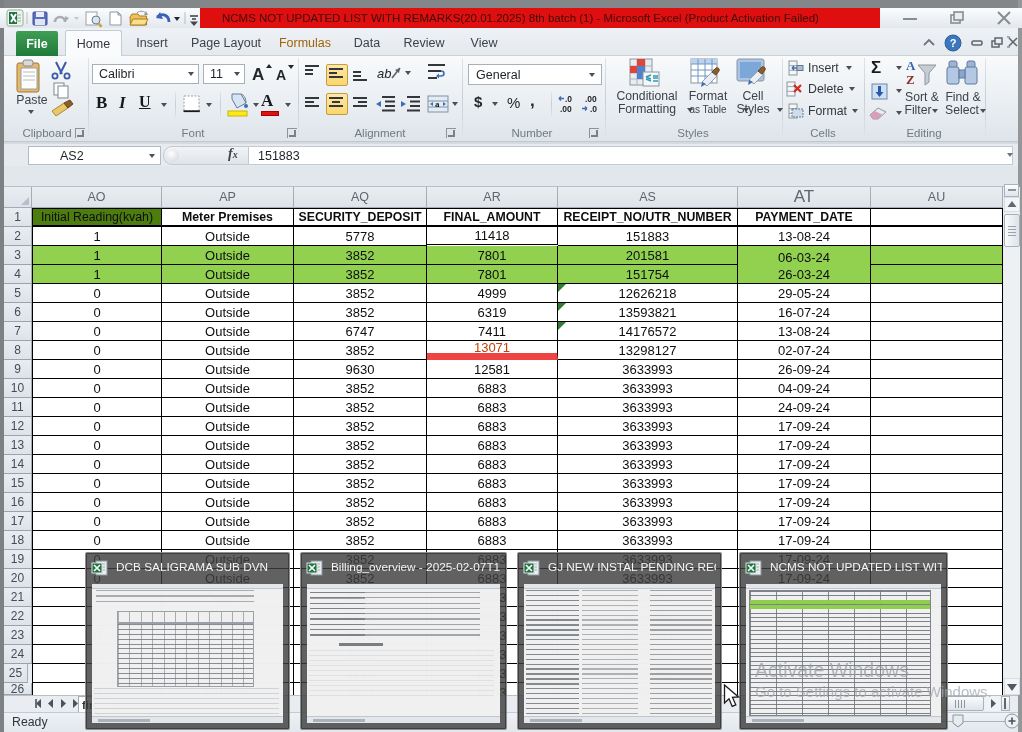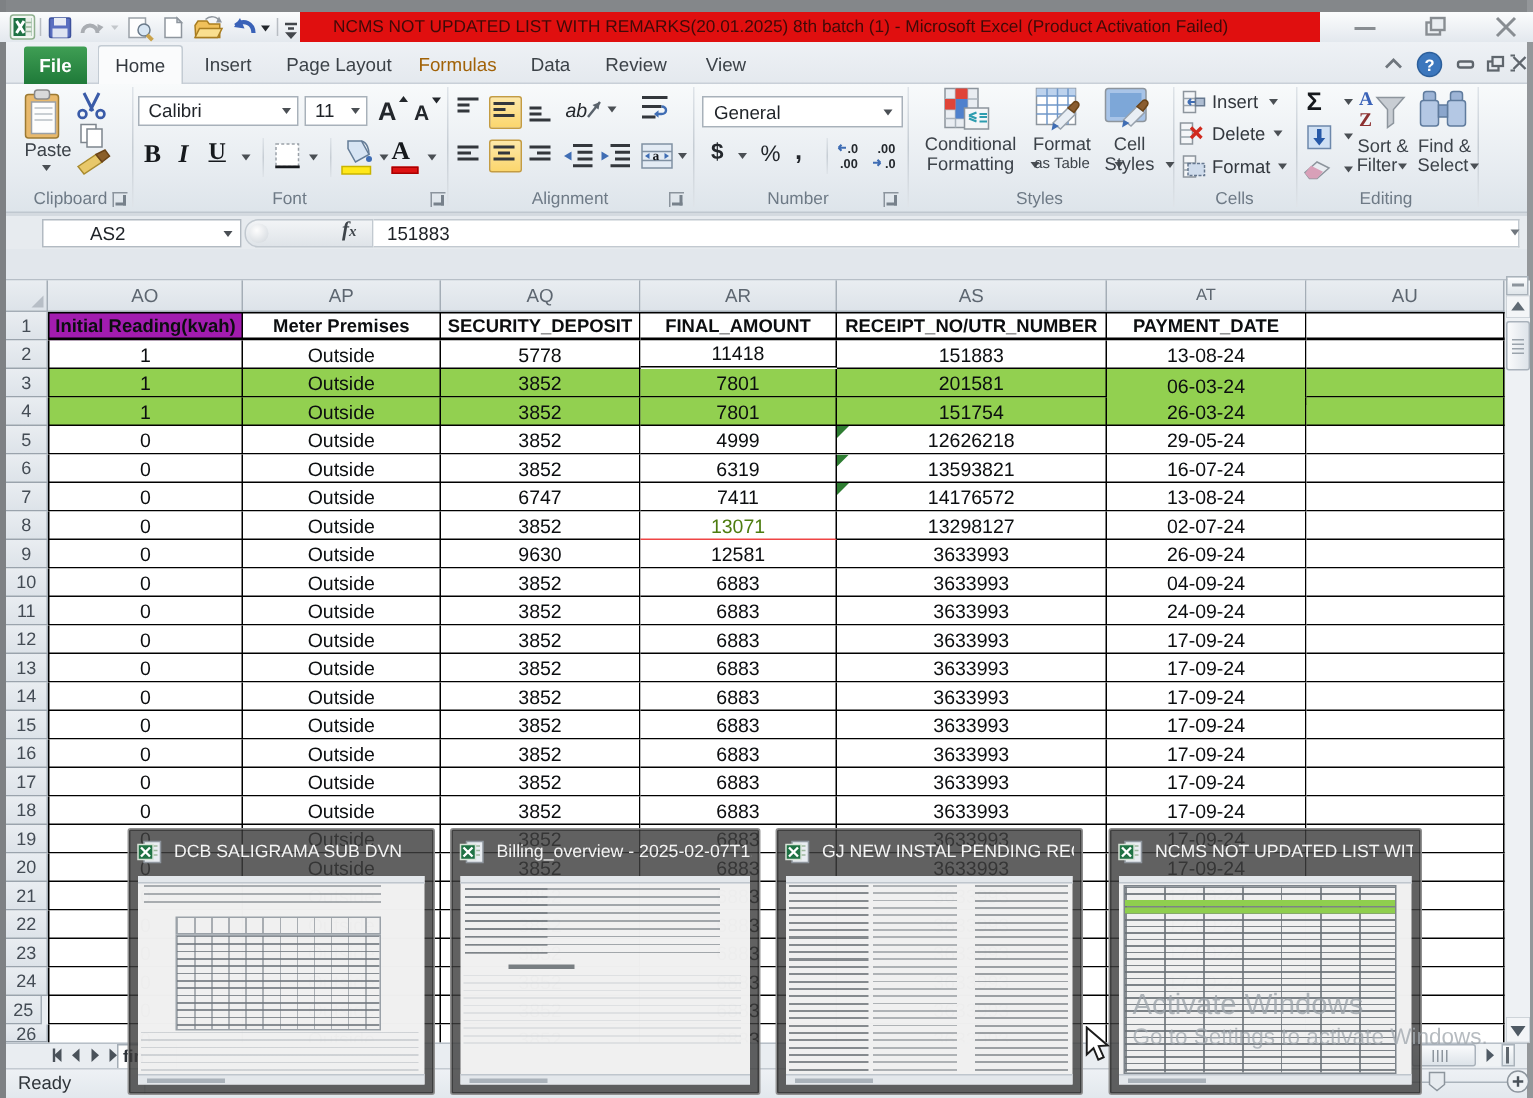--- a/index.html
+++ b/index.html
@@ -347,21 +347,21 @@
 <div class="a" style="left:4px;top:166px;width:1014px;height:21px;background:#e2e7ec;border-bottom:1px solid #b7bfc7"></div>
 <div class="a" style="left:4px;top:187px;width:28px;height:21px;background:linear-gradient(#e9edf1,#dde3e9);border-right:1px solid #a4adb6;border-bottom:1px solid #a4adb6"></div>
 <svg class="a" style="left:20px;top:196px" width="10" height="10" viewBox="0 0 10 10">
     <path d="M9 1 L9 9 L1 9 Z" fill="#b7bec6"></path>
   </svg>
 <div class="a" style="left:32px;top:187px;width:130px;height:21px;background:linear-gradient(#e9edf1,#dde3e9);border-right:1px solid #a4adb6;border-bottom:1px solid #a4adb6;color:#5d6670;font-size:12.5px;display:flex;align-items:center;justify-content:center">AO</div>
 <div class="a" style="left:162px;top:187px;width:132px;height:21px;background:linear-gradient(#e9edf1,#dde3e9);border-right:1px solid #a4adb6;border-bottom:1px solid #a4adb6;color:#5d6670;font-size:12.5px;display:flex;align-items:center;justify-content:center">AP</div>
 <div class="a" style="left:294px;top:187px;width:133px;height:21px;background:linear-gradient(#e9edf1,#dde3e9);border-right:1px solid #a4adb6;border-bottom:1px solid #a4adb6;color:#5d6670;font-size:12.5px;display:flex;align-items:center;justify-content:center">AQ</div>
 <div class="a" style="left:427px;top:187px;width:131px;height:21px;background:linear-gradient(#e9edf1,#dde3e9);border-right:1px solid #a4adb6;border-bottom:1px solid #a4adb6;color:#5d6670;font-size:12.5px;display:flex;align-items:center;justify-content:center">AR</div>
 <div class="a" style="left:558px;top:187px;width:180px;height:21px;background:linear-gradient(#e9edf1,#dde3e9);border-right:1px solid #a4adb6;border-bottom:1px solid #a4adb6;color:#5d6670;font-size:12.5px;display:flex;align-items:center;justify-content:center">AS</div>
-<div class="a" style="left:738px;top:187px;width:133px;height:21px;background:linear-gradient(#e9edf1,#dde3e9);border-right:1px solid #a4adb6;border-bottom:1px solid #a4adb6;color:#5d6670;font-size:11px;display:flex;align-items:center;justify-content:center">AT</div>
+<div class="a" style="left:738px;top:187px;width:133px;height:21px;background:linear-gradient(#e9edf1,#dde3e9);border-right:1px solid #a4adb6;border-bottom:1px solid #a4adb6;color:#5d6670;font-size:17px;display:flex;align-items:center;justify-content:center">AT</div>
 <div class="a" style="left:871px;top:187px;width:132px;height:21px;background:linear-gradient(#e9edf1,#dde3e9);border-right:1px solid #a4adb6;border-bottom:1px solid #a4adb6;color:#5d6670;font-size:12.5px;display:flex;align-items:center;justify-content:center">AU</div>
 <div class="a" style="left:32px;top:208px;width:971px;height:487px;background:#fff"></div>
 <div class="a" style="left:4px;top:208px;width:28px;height:19px;background:linear-gradient(#e9edf1,#dde3e9);border-right:1px solid #a4adb6;border-bottom:1px solid #9aa3ac;color:#444c55;font-size:12px;display:flex;align-items:center;justify-content:center">1</div>
 <div class="a" style="left:4px;top:227px;width:28px;height:19px;background:linear-gradient(#e9edf1,#dde3e9);border-right:1px solid #a4adb6;border-bottom:1px solid #9aa3ac;color:#444c55;font-size:12px;display:flex;align-items:center;justify-content:center">2</div>
 <div class="a" style="left:4px;top:246px;width:28px;height:19px;background:linear-gradient(#e9edf1,#dde3e9);border-right:1px solid #a4adb6;border-bottom:1px solid #9aa3ac;color:#444c55;font-size:12px;display:flex;align-items:center;justify-content:center">3</div>
 <div class="a" style="left:4px;top:265px;width:28px;height:19px;background:linear-gradient(#e9edf1,#dde3e9);border-right:1px solid #a4adb6;border-bottom:1px solid #9aa3ac;color:#444c55;font-size:12px;display:flex;align-items:center;justify-content:center">4</div>
 <div class="a" style="left:4px;top:284px;width:28px;height:19px;background:linear-gradient(#e9edf1,#dde3e9);border-right:1px solid #a4adb6;border-bottom:1px solid #9aa3ac;color:#444c55;font-size:12px;display:flex;align-items:center;justify-content:center">5</div>
 <div class="a" style="left:4px;top:303px;width:28px;height:19px;background:linear-gradient(#e9edf1,#dde3e9);border-right:1px solid #a4adb6;border-bottom:1px solid #9aa3ac;color:#444c55;font-size:12px;display:flex;align-items:center;justify-content:center">6</div>
 <div class="a" style="left:4px;top:322px;width:28px;height:19px;background:linear-gradient(#e9edf1,#dde3e9);border-right:1px solid #a4adb6;border-bottom:1px solid #9aa3ac;color:#444c55;font-size:12px;display:flex;align-items:center;justify-content:center">7</div>
 <div class="a" style="left:4px;top:341px;width:28px;height:19px;background:linear-gradient(#e9edf1,#dde3e9);border-right:1px solid #a4adb6;border-bottom:1px solid #9aa3ac;color:#444c55;font-size:12px;display:flex;align-items:center;justify-content:center">8</div>
@@ -376,21 +376,21 @@
 <div class="a" style="left:4px;top:512px;width:28px;height:19px;background:linear-gradient(#e9edf1,#dde3e9);border-right:1px solid #a4adb6;border-bottom:1px solid #9aa3ac;color:#444c55;font-size:12px;display:flex;align-items:center;justify-content:center">17</div>
 <div class="a" style="left:4px;top:531px;width:28px;height:19px;background:linear-gradient(#e9edf1,#dde3e9);border-right:1px solid #a4adb6;border-bottom:1px solid #9aa3ac;color:#444c55;font-size:12px;display:flex;align-items:center;justify-content:center">18</div>
 <div class="a" style="left:4px;top:550px;width:28px;height:19px;background:linear-gradient(#e9edf1,#dde3e9);border-right:1px solid #a4adb6;border-bottom:1px solid #9aa3ac;color:#444c55;font-size:12px;display:flex;align-items:center;justify-content:center">19</div>
 <div class="a" style="left:4px;top:569px;width:28px;height:19px;background:linear-gradient(#e9edf1,#dde3e9);border-right:1px solid #a4adb6;border-bottom:1px solid #9aa3ac;color:#444c55;font-size:12px;display:flex;align-items:center;justify-content:center">20</div>
 <div class="a" style="left:4px;top:588px;width:28px;height:19px;background:linear-gradient(#e9edf1,#dde3e9);border-right:1px solid #a4adb6;border-bottom:1px solid #9aa3ac;color:#444c55;font-size:12px;display:flex;align-items:center;justify-content:center">21</div>
 <div class="a" style="left:4px;top:607px;width:28px;height:19px;background:linear-gradient(#e9edf1,#dde3e9);border-right:1px solid #a4adb6;border-bottom:1px solid #9aa3ac;color:#444c55;font-size:12px;display:flex;align-items:center;justify-content:center">22</div>
 <div class="a" style="left:4px;top:626px;width:28px;height:19px;background:linear-gradient(#e9edf1,#dde3e9);border-right:1px solid #a4adb6;border-bottom:1px solid #9aa3ac;color:#444c55;font-size:12px;display:flex;align-items:center;justify-content:center">23</div>
 <div class="a" style="left:4px;top:645px;width:28px;height:19px;background:linear-gradient(#e9edf1,#dde3e9);border-right:1px solid #a4adb6;border-bottom:1px solid #9aa3ac;color:#444c55;font-size:12px;display:flex;align-items:center;justify-content:center">24</div>
 <div class="a" style="left:4px;top:664px;width:24px;height:19px;background:linear-gradient(#e9edf1,#dde3e9);border-right:1px solid #a4adb6;border-bottom:1px solid #9aa3ac;color:#444c55;font-size:12px;display:flex;align-items:center;justify-content:center">25</div>
 <div class="a" style="left:4px;top:683px;width:28px;height:12px;background:linear-gradient(#e9edf1,#dde3e9);border-right:1px solid #a4adb6;border-bottom:1px solid #9aa3ac;color:#444c55;font-size:12px;display:flex;align-items:center;justify-content:center">26</div>
-<div class="a" style="left:32px;top:208px;width:130px;height:19px;background:#a21caf;border-left:1px solid #000;border-right:1px solid #000;border-bottom:2px solid #000;color:#0c0e10;font-size:12.3px;font-weight:bold;display:flex;align-items:center;justify-content:center;overflow:hidden;white-space:nowrap">Initial Reading(kvah)</div>
+<div class="a" style="left:32px;top:208px;width:130px;height:19px;background:#4d7c0f;border-left:1px solid #000;border-right:1px solid #000;border-bottom:2px solid #000;color:#0c0e10;font-size:12.3px;font-weight:normal;display:flex;align-items:center;justify-content:center;overflow:hidden;white-space:nowrap">Initial Reading(kvah)</div>
 <div class="a" style="left:162px;top:208px;width:132px;height:19px;background:#fff;border-right:1px solid #000;border-bottom:2px solid #000;color:#0c0e10;font-size:12.3px;font-weight:bold;display:flex;align-items:center;justify-content:center;overflow:hidden;white-space:nowrap">Meter Premises</div>
 <div class="a" style="left:294px;top:208px;width:133px;height:19px;background:#fff;border-right:1px solid #000;border-bottom:2px solid #000;color:#0c0e10;font-size:12.3px;font-weight:bold;display:flex;align-items:center;justify-content:center;overflow:hidden;white-space:nowrap">SECURITY_DEPOSIT</div>
 <div class="a" style="left:427px;top:208px;width:131px;height:19px;background:#fff;border-right:1px solid #000;border-bottom:2px solid #000;color:#0c0e10;font-size:12.3px;font-weight:bold;display:flex;align-items:center;justify-content:center;overflow:hidden;white-space:nowrap">FINAL_AMOUNT</div>
 <div class="a" style="left:558px;top:208px;width:180px;height:19px;background:#fff;border-right:1px solid #000;border-bottom:2px solid #000;color:#0c0e10;font-size:12.3px;font-weight:bold;display:flex;align-items:center;justify-content:center;overflow:hidden;white-space:nowrap">RECEIPT_NO/UTR_NUMBER</div>
 <div class="a" style="left:738px;top:208px;width:133px;height:19px;background:#fff;border-right:1px solid #000;border-bottom:2px solid #000;color:#0c0e10;font-size:12.3px;font-weight:bold;display:flex;align-items:center;justify-content:center;overflow:hidden;white-space:nowrap">PAYMENT_DATE</div>
 <div class="a" style="left:871px;top:208px;width:132px;height:19px;background:#fff;border-right:1px solid #000;border-bottom:2px solid #000;color:#0c0e10;font-size:12.3px;font-weight:bold;display:flex;align-items:center;justify-content:center;overflow:hidden;white-space:nowrap"></div>
 <div class="a" style="left:32px;top:227px;width:130px;height:19px;background:#fff;border-left:1px solid #000;border-right:1px solid #000;border-bottom:1px solid #000;color:#0c0e10;font-size:13px;display:flex;align-items:center;justify-content:center;overflow:hidden;white-space:nowrap">1</div>
 <div class="a" style="left:162px;top:227px;width:132px;height:19px;background:#fff;border-right:1px solid #000;border-bottom:1px solid #000;color:#0c0e10;font-size:13px;display:flex;align-items:center;justify-content:center;overflow:hidden;white-space:nowrap">Outside</div>
 <div class="a" style="left:294px;top:227px;width:133px;height:19px;background:#fff;border-right:1px solid #000;border-bottom:1px solid #000;color:#0c0e10;font-size:13px;display:flex;align-items:center;justify-content:center;overflow:hidden;white-space:nowrap">5778</div>
 <div class="a" style="left:427px;top:227px;width:131px;height:18px;background:#fff;border-right:1px solid #000;border-bottom:1px solid #000;color:#0c0e10;font-size:13px;display:flex;align-items:center;justify-content:center;overflow:hidden;white-space:nowrap">11418</div>
@@ -434,21 +434,21 @@
 <div class="a" style="left:294px;top:322px;width:133px;height:19px;background:#fff;border-right:1px solid #000;border-bottom:1px solid #000;color:#0c0e10;font-size:13px;display:flex;align-items:center;justify-content:center;overflow:hidden;white-space:nowrap">6747</div>
 <div class="a" style="left:427px;top:322px;width:131px;height:19px;background:#fff;border-right:1px solid #000;border-bottom:1px solid #000;color:#0c0e10;font-size:13px;display:flex;align-items:center;justify-content:center;overflow:hidden;white-space:nowrap">7411</div>
 <div class="a" style="left:558px;top:322px;width:180px;height:19px;background:#fff;border-right:1px solid #000;border-bottom:1px solid #000;color:#0c0e10;font-size:13px;display:flex;align-items:center;justify-content:center;overflow:hidden;white-space:nowrap"><svg style="position:absolute;left:0;top:0" width="8" height="8" viewBox="0 0 8 8">
       <path d="M0 0 L8 0 L0 8 Z" fill="#2e7d32"></path>
     </svg>14176572</div>
 <div class="a" style="left:738px;top:322px;width:133px;height:19px;background:#fff;border-right:1px solid #000;border-bottom:1px solid #000;color:#0c0e10;font-size:13px;display:flex;align-items:center;justify-content:center;overflow:hidden;white-space:nowrap">13-08-24</div>
 <div class="a" style="left:871px;top:322px;width:132px;height:19px;background:#fff;border-right:1px solid #000;border-bottom:1px solid #000;color:#0c0e10;font-size:13px;display:flex;align-items:center;justify-content:center;overflow:hidden;white-space:nowrap"></div>
 <div class="a" style="left:32px;top:341px;width:130px;height:19px;background:#fff;border-left:1px solid #000;border-right:1px solid #000;border-bottom:1px solid #000;color:#0c0e10;font-size:13px;display:flex;align-items:center;justify-content:center;overflow:hidden;white-space:nowrap">0</div>
 <div class="a" style="left:162px;top:341px;width:132px;height:19px;background:#fff;border-right:1px solid #000;border-bottom:1px solid #000;color:#0c0e10;font-size:13px;display:flex;align-items:center;justify-content:center;overflow:hidden;white-space:nowrap">Outside</div>
 <div class="a" style="left:294px;top:341px;width:133px;height:19px;background:#fff;border-right:1px solid #000;border-bottom:1px solid #000;color:#0c0e10;font-size:13px;display:flex;align-items:center;justify-content:center;overflow:hidden;white-space:nowrap">3852</div>
-<div class="a" style="left:427px;top:341px;width:131px;height:19px;background:#fff;border-right:1px solid #000;border-bottom:1px solid #ef4444;color:#4d7c0f;font-size:13px;display:flex;align-items:center;justify-content:center;overflow:hidden;white-space:nowrap">13071</div>
+<div class="a" style="left:427px;top:341px;width:131px;height:19px;background:#fff;border-right:1px solid #000;border-bottom:7px solid #ef4444;color:#c2410c;font-size:13px;display:flex;align-items:center;justify-content:center;overflow:hidden;white-space:nowrap">13071</div>
 <div class="a" style="left:558px;top:341px;width:180px;height:19px;background:#fff;border-right:1px solid #000;border-bottom:1px solid #000;color:#0c0e10;font-size:13px;display:flex;align-items:center;justify-content:center;overflow:hidden;white-space:nowrap">13298127</div>
 <div class="a" style="left:738px;top:341px;width:133px;height:19px;background:#fff;border-right:1px solid #000;border-bottom:1px solid #000;color:#0c0e10;font-size:13px;display:flex;align-items:center;justify-content:center;overflow:hidden;white-space:nowrap">02-07-24</div>
 <div class="a" style="left:871px;top:341px;width:132px;height:19px;background:#fff;border-right:1px solid #000;border-bottom:1px solid #000;color:#0c0e10;font-size:13px;display:flex;align-items:center;justify-content:center;overflow:hidden;white-space:nowrap"></div>
 <div class="a" style="left:32px;top:360px;width:130px;height:19px;background:#fff;border-left:1px solid #000;border-right:1px solid #000;border-bottom:1px solid #000;color:#0c0e10;font-size:13px;display:flex;align-items:center;justify-content:center;overflow:hidden;white-space:nowrap">0</div>
 <div class="a" style="left:162px;top:360px;width:132px;height:19px;background:#fff;border-right:1px solid #000;border-bottom:1px solid #000;color:#0c0e10;font-size:13px;display:flex;align-items:center;justify-content:center;overflow:hidden;white-space:nowrap">Outside</div>
 <div class="a" style="left:294px;top:360px;width:133px;height:19px;background:#fff;border-right:1px solid #000;border-bottom:1px solid #000;color:#0c0e10;font-size:13px;display:flex;align-items:center;justify-content:center;overflow:hidden;white-space:nowrap">9630</div>
 <div class="a" style="left:427px;top:360px;width:131px;height:19px;background:#fff;border-right:1px solid #000;border-bottom:1px solid #000;color:#0c0e10;font-size:13px;display:flex;align-items:center;justify-content:center;overflow:hidden;white-space:nowrap">12581</div>
 <div class="a" style="left:558px;top:360px;width:180px;height:19px;background:#fff;border-right:1px solid #000;border-bottom:1px solid #000;color:#0c0e10;font-size:13px;display:flex;align-items:center;justify-content:center;overflow:hidden;white-space:nowrap">3633993</div>
 <div class="a" style="left:738px;top:360px;width:133px;height:19px;background:#fff;border-right:1px solid #000;border-bottom:1px solid #000;color:#0c0e10;font-size:13px;display:flex;align-items:center;justify-content:center;overflow:hidden;white-space:nowrap">26-09-24</div>
 <div class="a" style="left:871px;top:360px;width:132px;height:19px;background:#fff;border-right:1px solid #000;border-bottom:1px solid #000;color:#0c0e10;font-size:13px;display:flex;align-items:center;justify-content:center;overflow:hidden;white-space:nowrap"></div>

